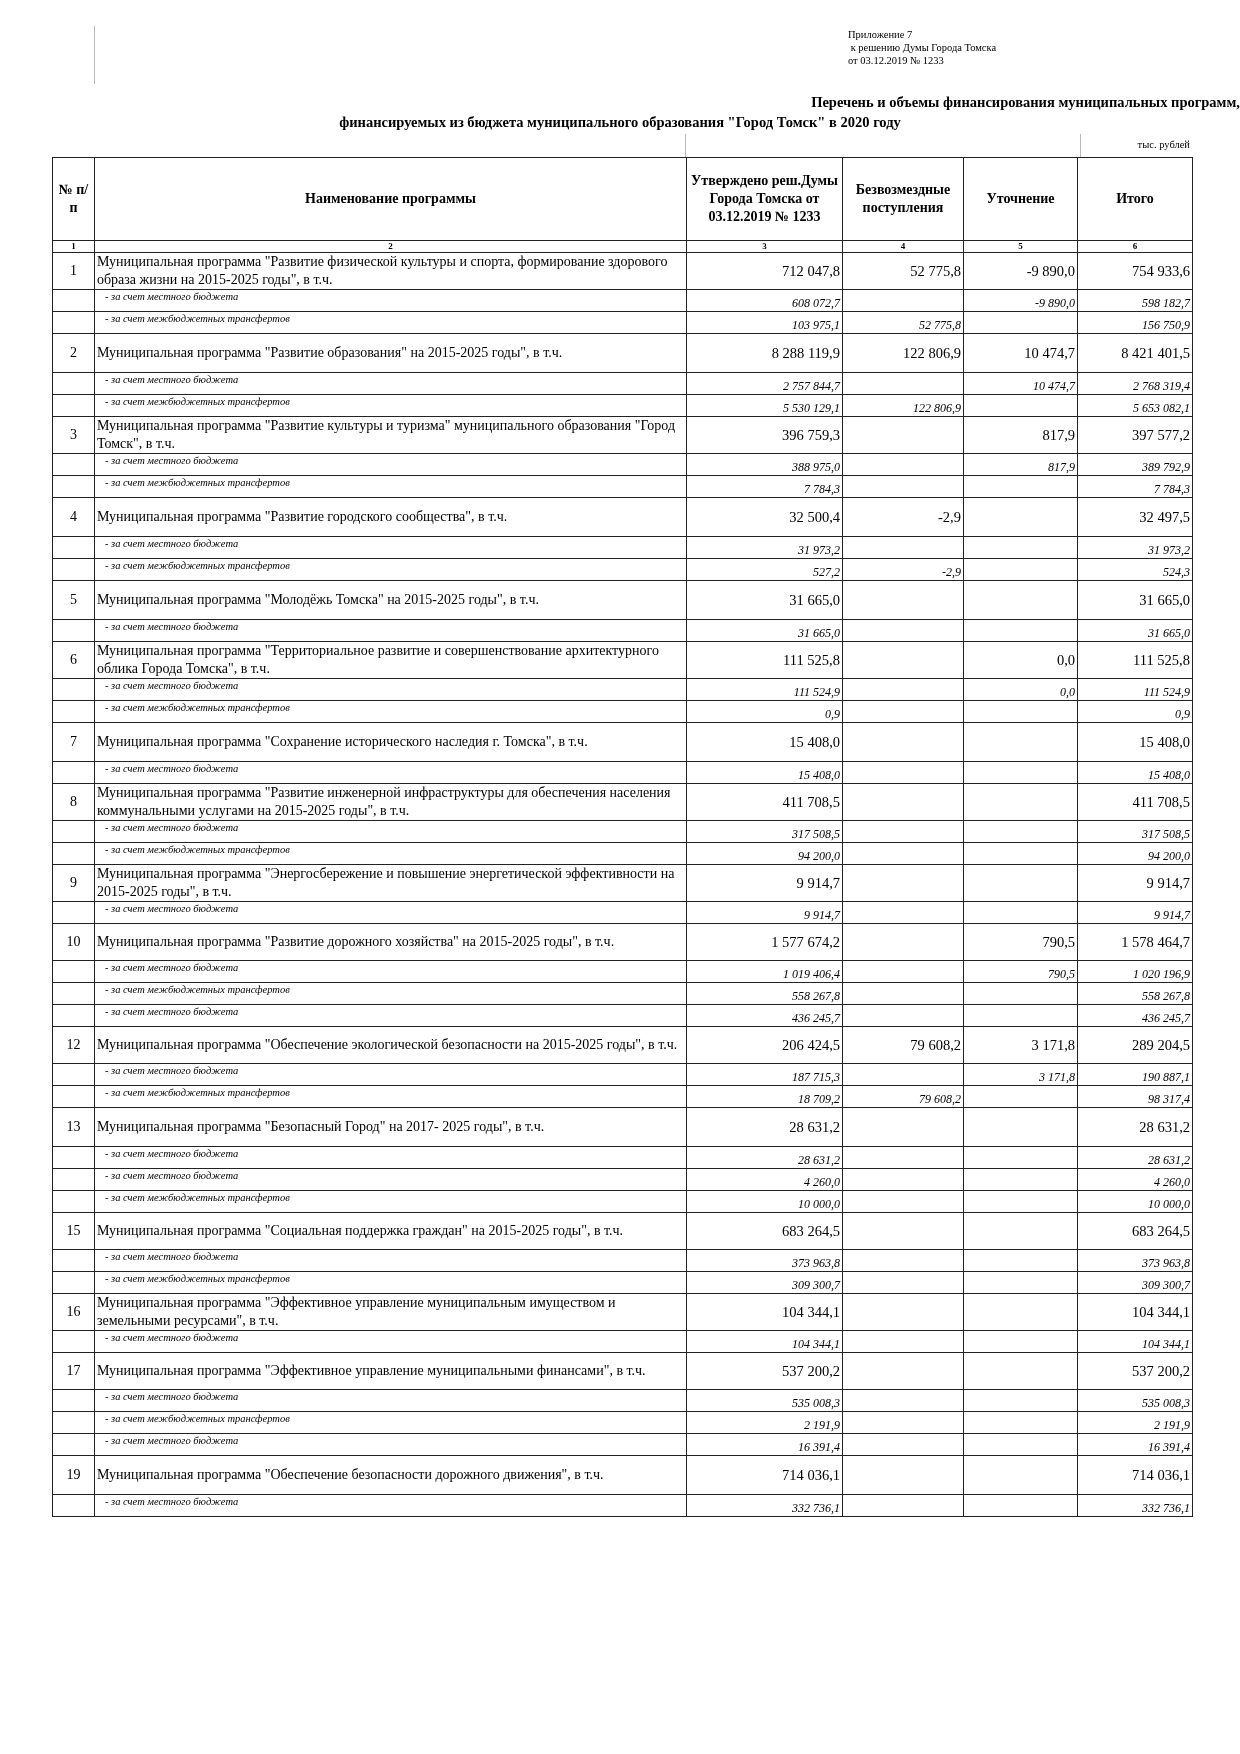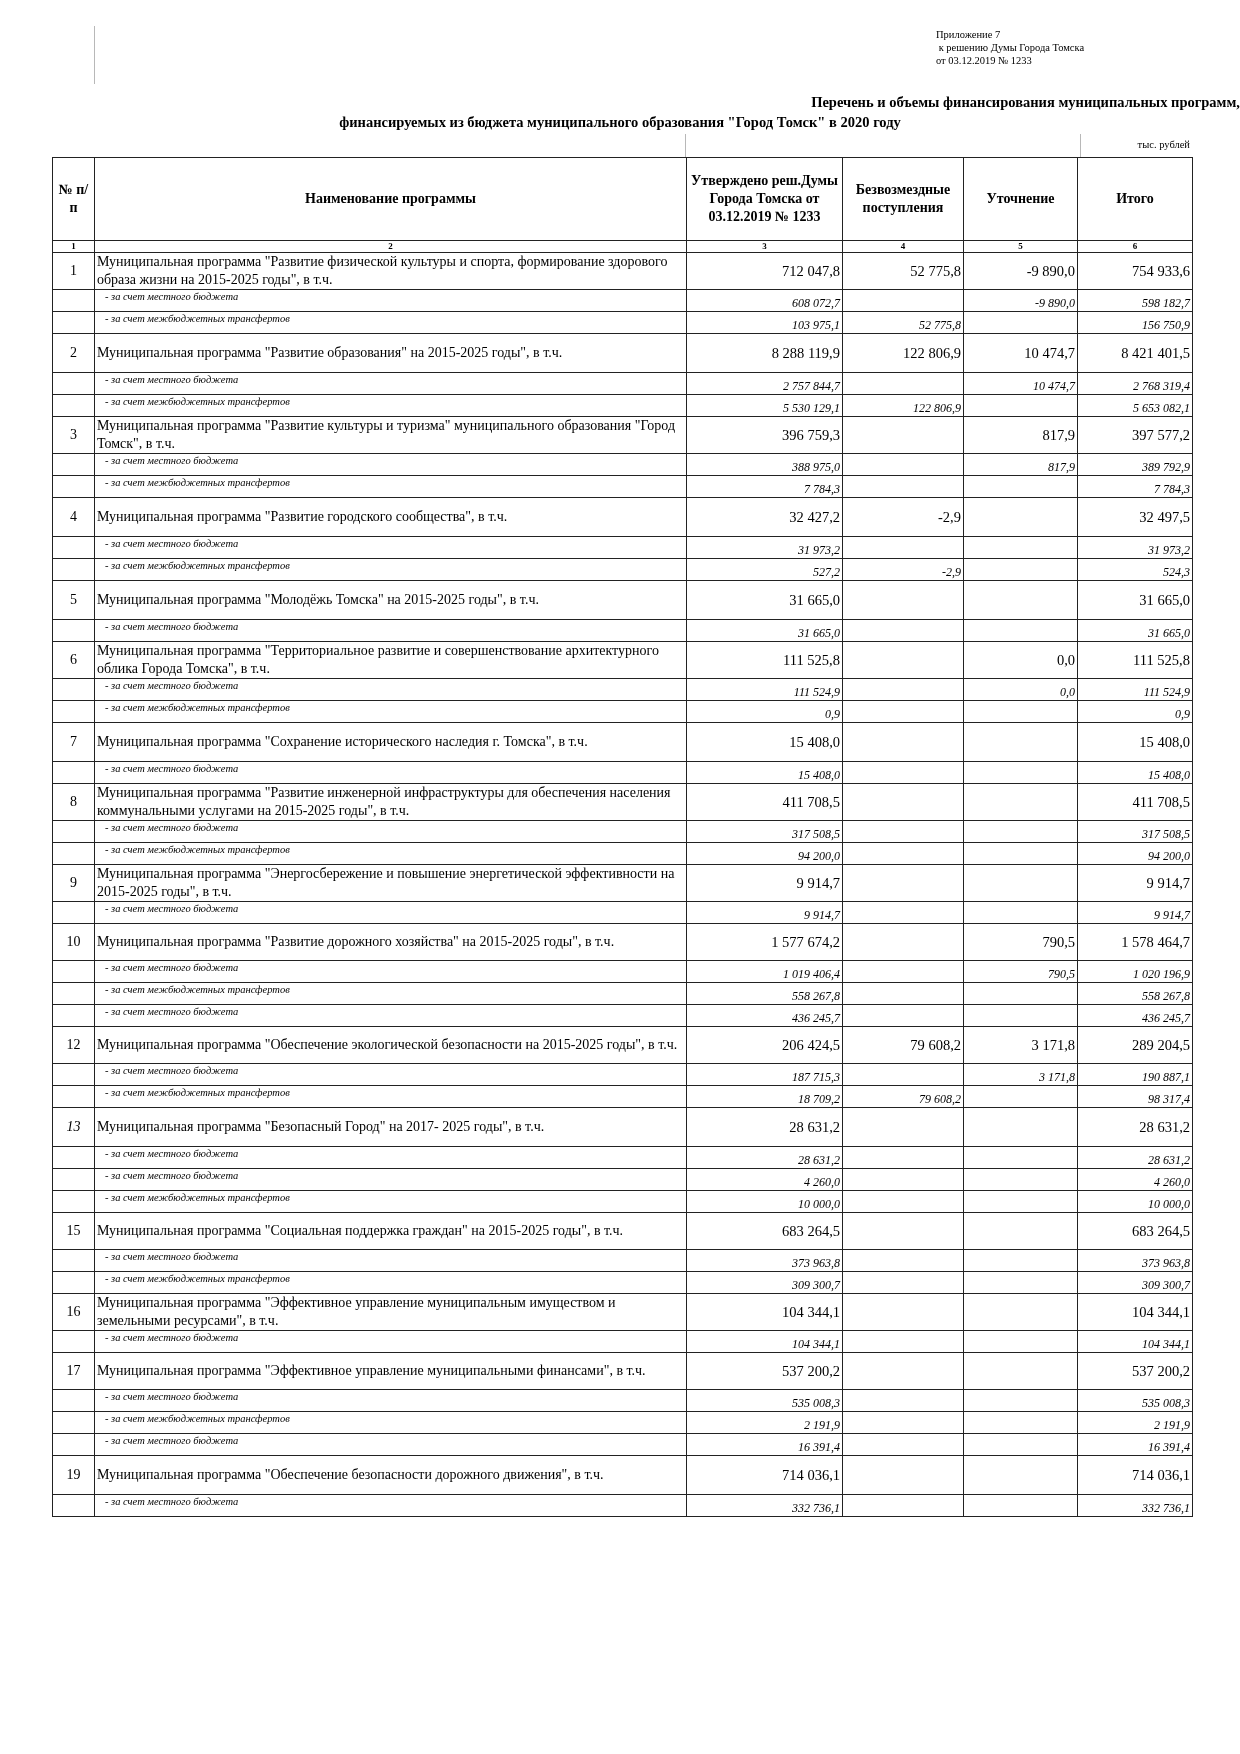--- a/index.html
+++ b/index.html
@@ -1,18 +1,18 @@
 <!DOCTYPE html>
 <html><head>
 <meta charset="utf-8">
 <style>
   html, body { margin: 0; padding: 0; background: #ffffff; }
   body { width: 1240px; height: 1754px; position: relative; font-family: "Liberation Serif", "DejaVu Serif", serif; color: #000; }
   .left-margin-line { position: absolute; left: 94px; top: 26px; width: 1px; height: 58px; background: #b8b8b8; }
-  .appendix { position: absolute; left: 936px; top: 28px; font-size: 10.5px; line-height: 13px; }
+  .appendix { position: absolute; left: 848px; top: 28px; font-size: 10.5px; line-height: 13px; }
   .appendix div { white-space: nowrap; }
   .title { position: absolute; left: 0; width: 1240px; top: 92px; text-align: center; font-weight: bold; font-size: 14.5px; line-height: 20px; }
   .title .l1 { padding-left: 40px; text-align: right; }
   .units { position: absolute; left: 1000px; top: 139px; width: 190px; text-align: right; font-size: 10.5px; }
   .grey-v1 { position: absolute; left: 685px; top: 134px; width: 1px; height: 24px; background: #b8b8b8; }
   .grey-v2 { position: absolute; left: 1080px; top: 134px; width: 1px; height: 24px; background: #b8b8b8; }
   table.fin { position: absolute; left: 52px; top: 157px; width: 1140px; border-collapse: collapse; table-layout: fixed; }
   table.fin td, table.fin th { border: 1.5px solid #222; padding: 0 2px; vertical-align: middle; }
   col.c1 { width: 42px; } col.c2 { width: 592px; } col.c3 { width: 156px; } col.c4 { width: 121px; } col.c5 { width: 114px; } col.c6 { width: 115px; }
   th { font-weight: bold; font-size: 14px; line-height: 18px; text-align: center; }
@@ -142,21 +142,21 @@
         <td class="num-cell"></td>
         <td class="name"> - за счет межбюджетных трансфертов</td>
         <td class="val">7 784,3</td>
         <td class="val"></td>
         <td class="val"></td>
         <td class="val">7 784,3</td>
       </tr>
       <tr class="main">
         <td class="num-cell" style="height: 38px;">4</td>
         <td class="name" style="height: 38px;">Муниципальная программа "Развитие городского сообщества", в т.ч.</td>
-        <td class="val" style="height: 38px;">32 427,2</td>
+        <td class="val" style="height: 38px;">32 500,4</td>
         <td class="val" style="height: 38px;">-2,9</td>
         <td class="val" style="height: 38px;"></td>
         <td class="val" style="height: 38px;">32 497,5</td>
       </tr>
       <tr class="sub">
         <td class="num-cell"></td>
         <td class="name"> - за счет местного бюджета</td>
         <td class="val">31 973,2</td>
         <td class="val"></td>
         <td class="val"></td>
@@ -316,21 +316,21 @@
       </tr>
       <tr class="sub">
         <td class="num-cell"></td>
         <td class="name"> - за счет межбюджетных трансфертов</td>
         <td class="val">18 709,2</td>
         <td class="val">79 608,2</td>
         <td class="val"></td>
         <td class="val">98 317,4</td>
       </tr>
       <tr class="main">
-        <td class="num-cell" style="height: 38px; font-style: italic;">13</td>
+        <td class="num-cell" style="height: 38px;">13</td>
         <td class="name" style="height: 38px;">Муниципальная программа "Безопасный Город" на 2017- 2025 годы", в т.ч.</td>
         <td class="val" style="height: 38px;">28 631,2</td>
         <td class="val" style="height: 38px;"></td>
         <td class="val" style="height: 38px;"></td>
         <td class="val" style="height: 38px;">28 631,2</td>
       </tr>
       <tr class="sub">
         <td class="num-cell"></td>
         <td class="name"> - за счет местного бюджета</td>
         <td class="val">28 631,2</td>

